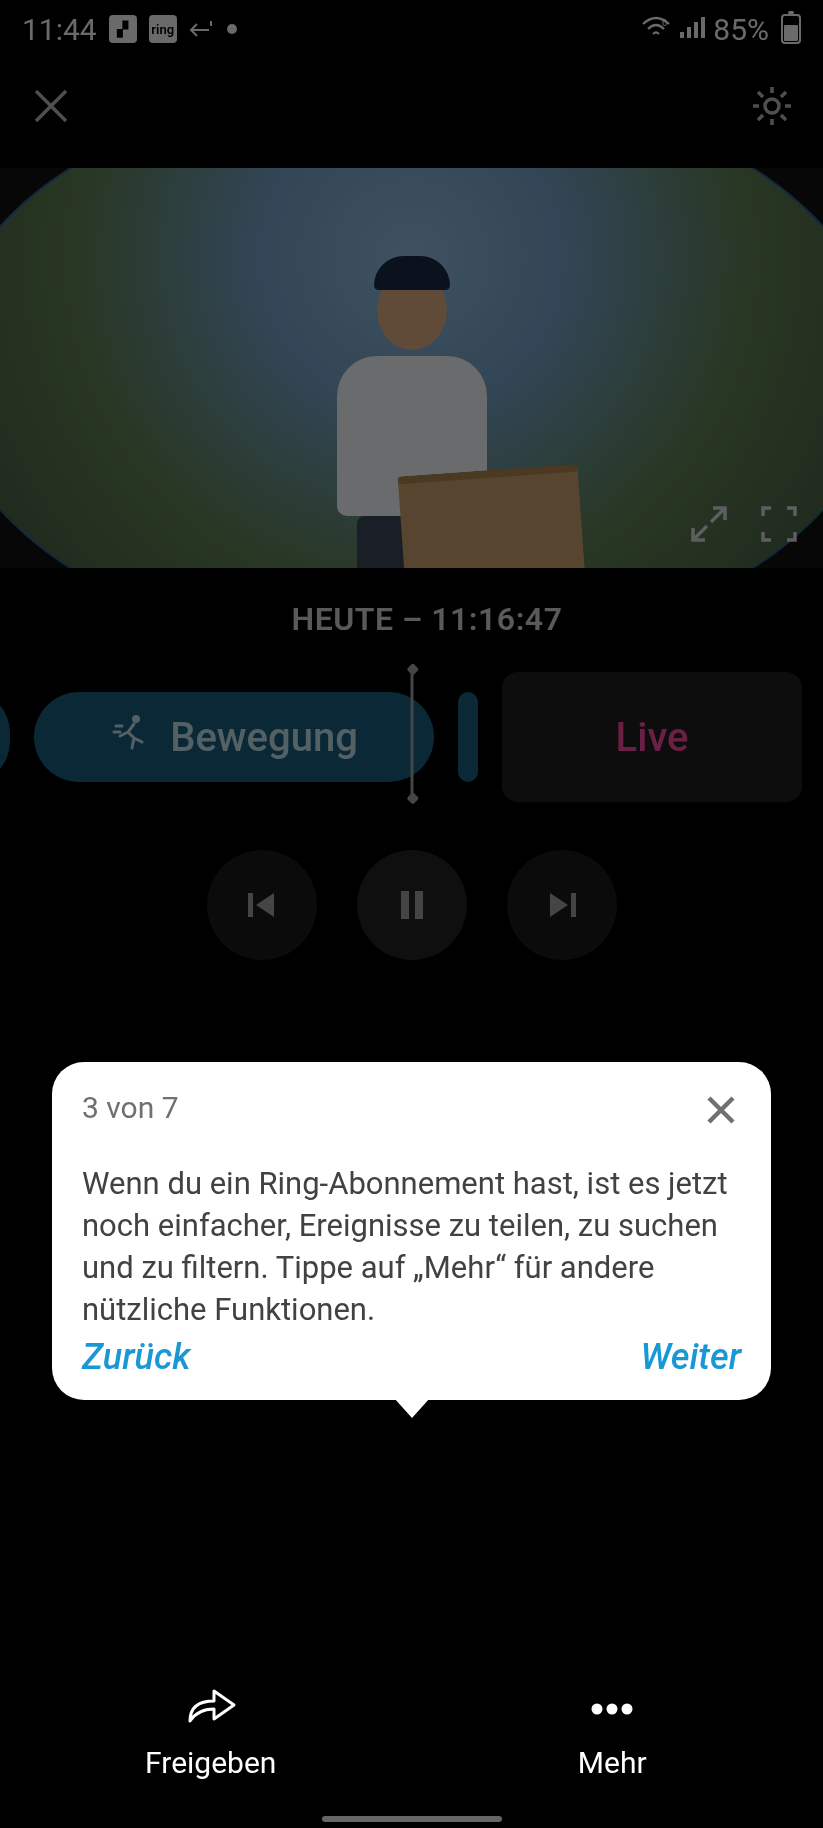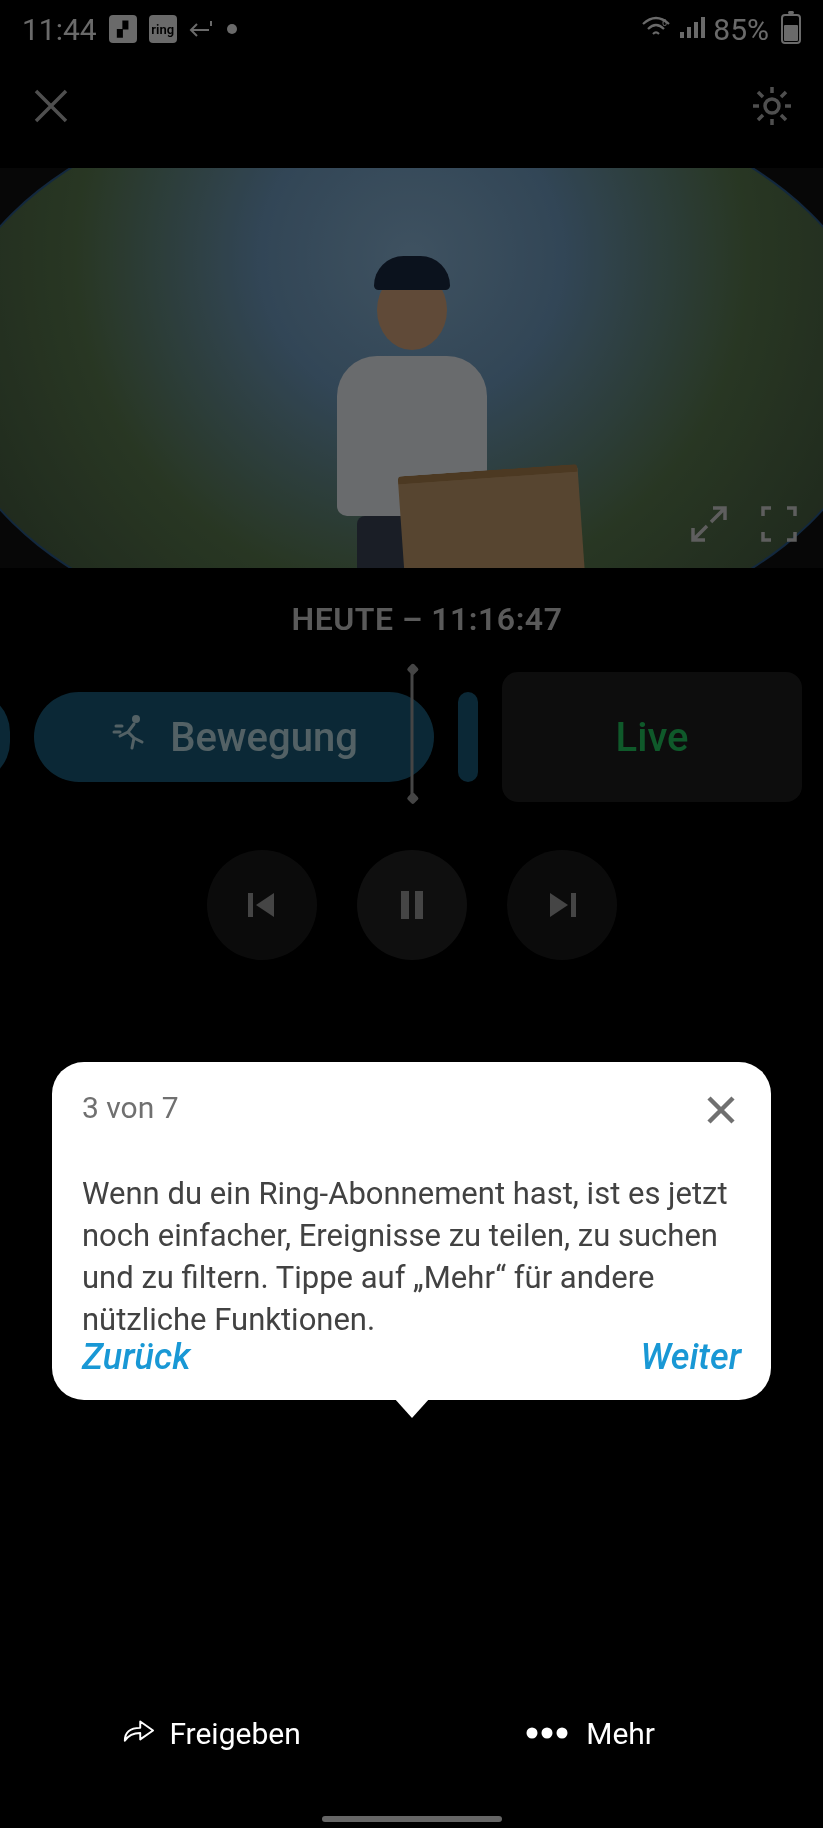--- a/index.html
+++ b/index.html
@@ -129,21 +129,21 @@
     font-size:40px; font-weight:500;
     padding:0 50px;
   }
   .pill.partial-left { width:40px; margin-left:-30px; border-radius:0 45px 45px 0; padding:0;}
   .pill.motion { flex:0 0 400px; }
   .pill.partial-mid { width:20px; padding:0; flex:0 0 20px;}
   .live-box {
     flex:0 0 300px; height:130px;
     background:#1e1e1e; border-radius:16px;
     display:flex; align-items:center; justify-content:center;
-    font-size:40px; color:#22c55e; font-weight:500;
+    font-size:40px; color:#ec4899; font-weight:500;
   }
   .playhead {
     position:absolute; left:50%; top:672px; width:3px; height:130px;
     background:#999; z-index:20; transform:translateX(-50%);
   }
   .playhead::before, .playhead::after {
     content:""; position:absolute; left:50%; transform:translateX(-50%);
     width:9px; height:9px; background:#999; border-radius:2px; rotate:45deg;
   }
   .playhead::before { top:-4px; } .playhead::after { bottom:-4px; }
@@ -179,40 +179,40 @@
     position:absolute;
     bottom:-18px; left:50%; transform:translateX(-50%);
     border-left:18px solid transparent;
     border-right:18px solid transparent;
     border-top:20px solid #fff;
   }
   .tt-top { display:flex; justify-content:space-between; align-items:flex-start; }
   .tt-step { font-size:30px; color:#707070; }
   .tt-close svg { stroke:#707070; stroke-width:4.5; fill:none;}
   .tt-body {
-    margin-top:39px;
+    margin-top:29px;
     font-size:31px; line-height:1.35;
     color:#424242;
   }
   .tt-actions {
     position:absolute; left:30px; right:30px; bottom:22px;
     display:flex; justify-content:space-between;
   }
   .tt-actions span { font-size:36px; font-weight:500; color:#1998d5;font-style:italic; }
 
   
   .bottom-nav {
     position:absolute; left:0; right:0; bottom:20px;
     height:150px;
     display:flex; justify-content:space-around; align-items:center;
     z-index:100;
     padding: 0 10px;
   }
   .nav-item {
-    display:flex; align-items:center; gap:14px;
+    display:flex; flex-direction:column; align-items:center; gap:14px;
     color:#fff; font-size:30px; font-weight:400;
     width:180px;
   }
   .nav-item svg { stroke:#fff; fill:none; stroke-width:3;}
   .home-indicator {
     position:absolute; bottom:6px; left:50%; transform:translateX(-50%);
     width:180px; height:6px; border-radius:3px; background:#666;
     z-index:101;
   }
 </style>

